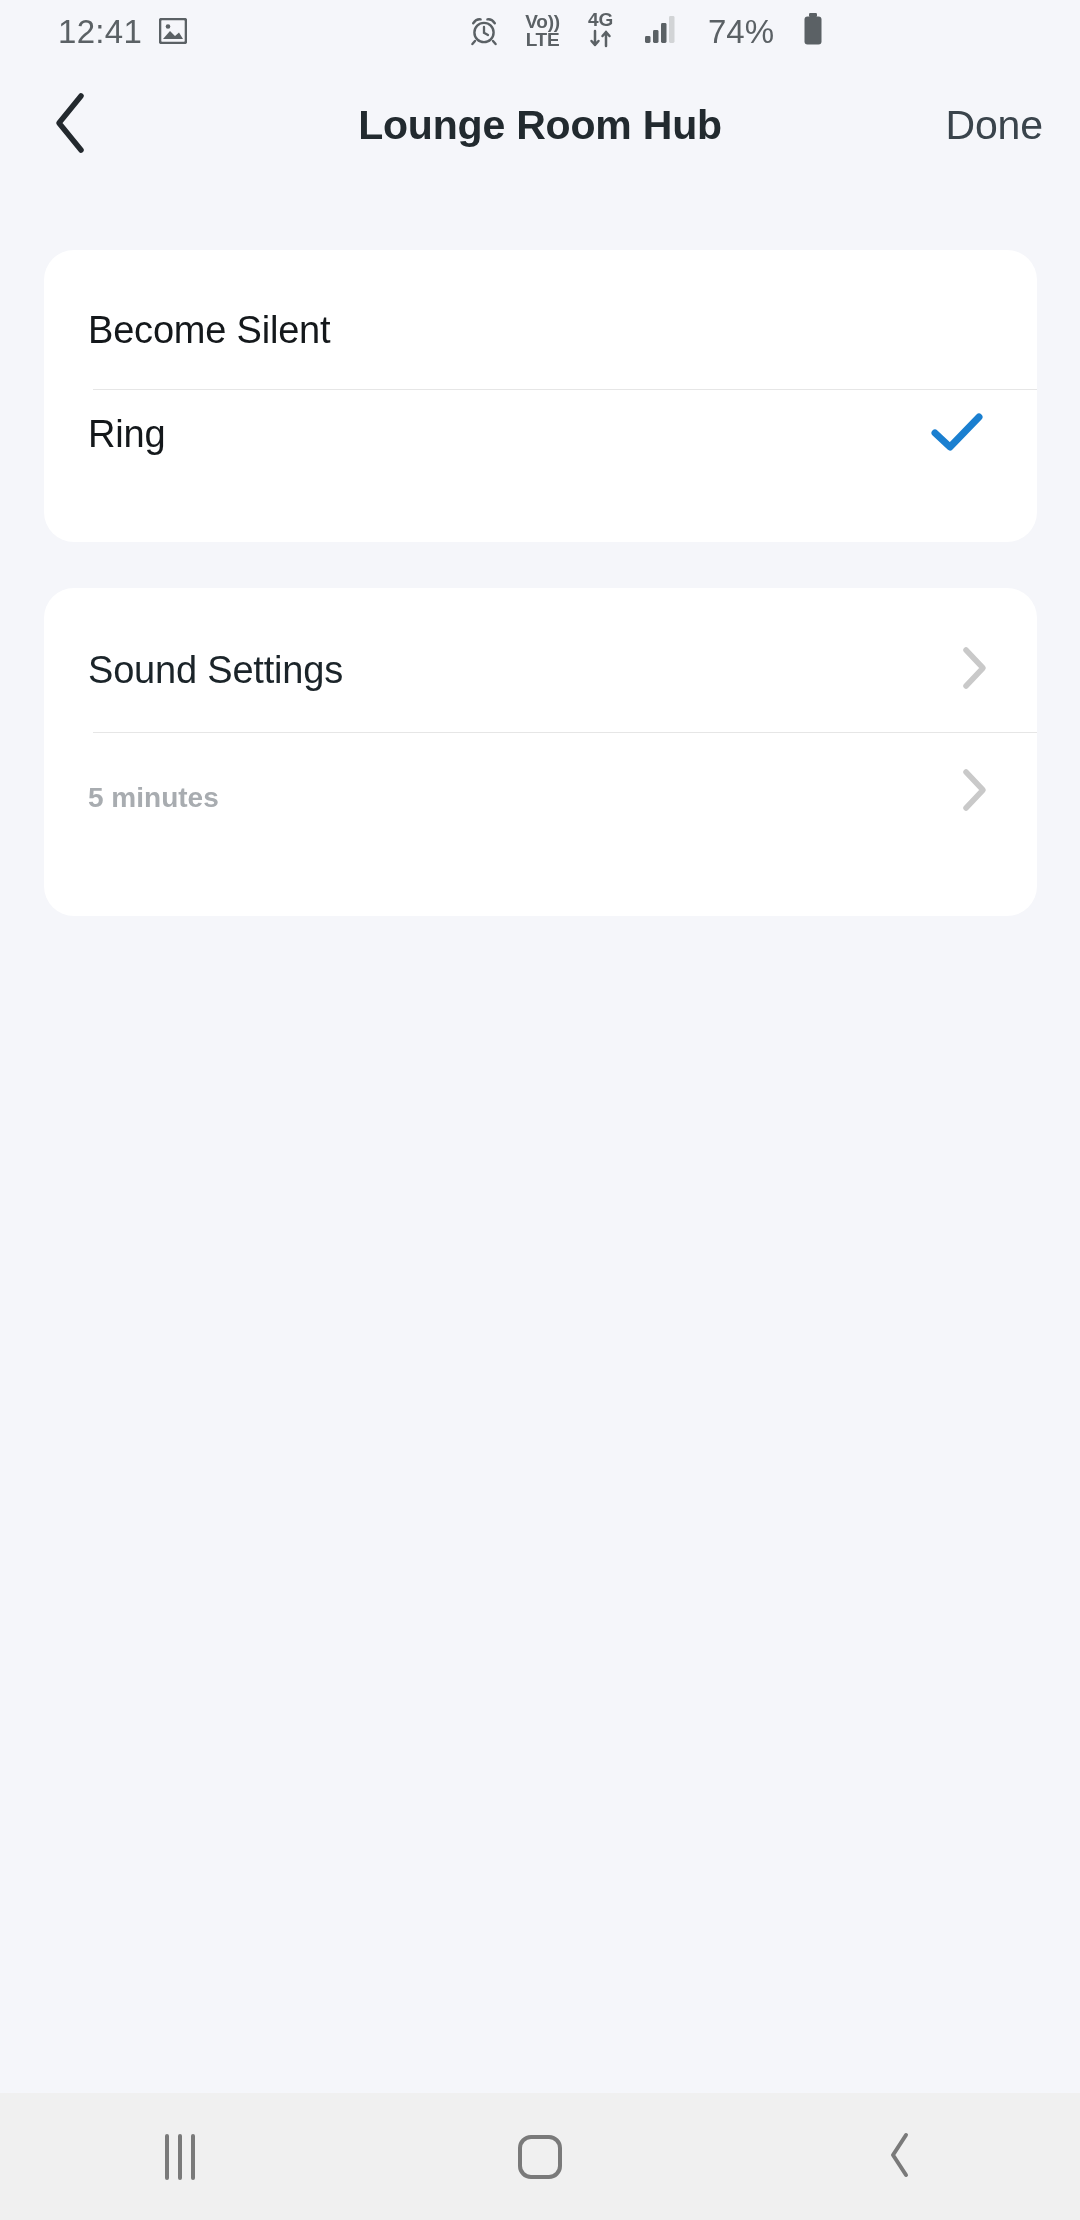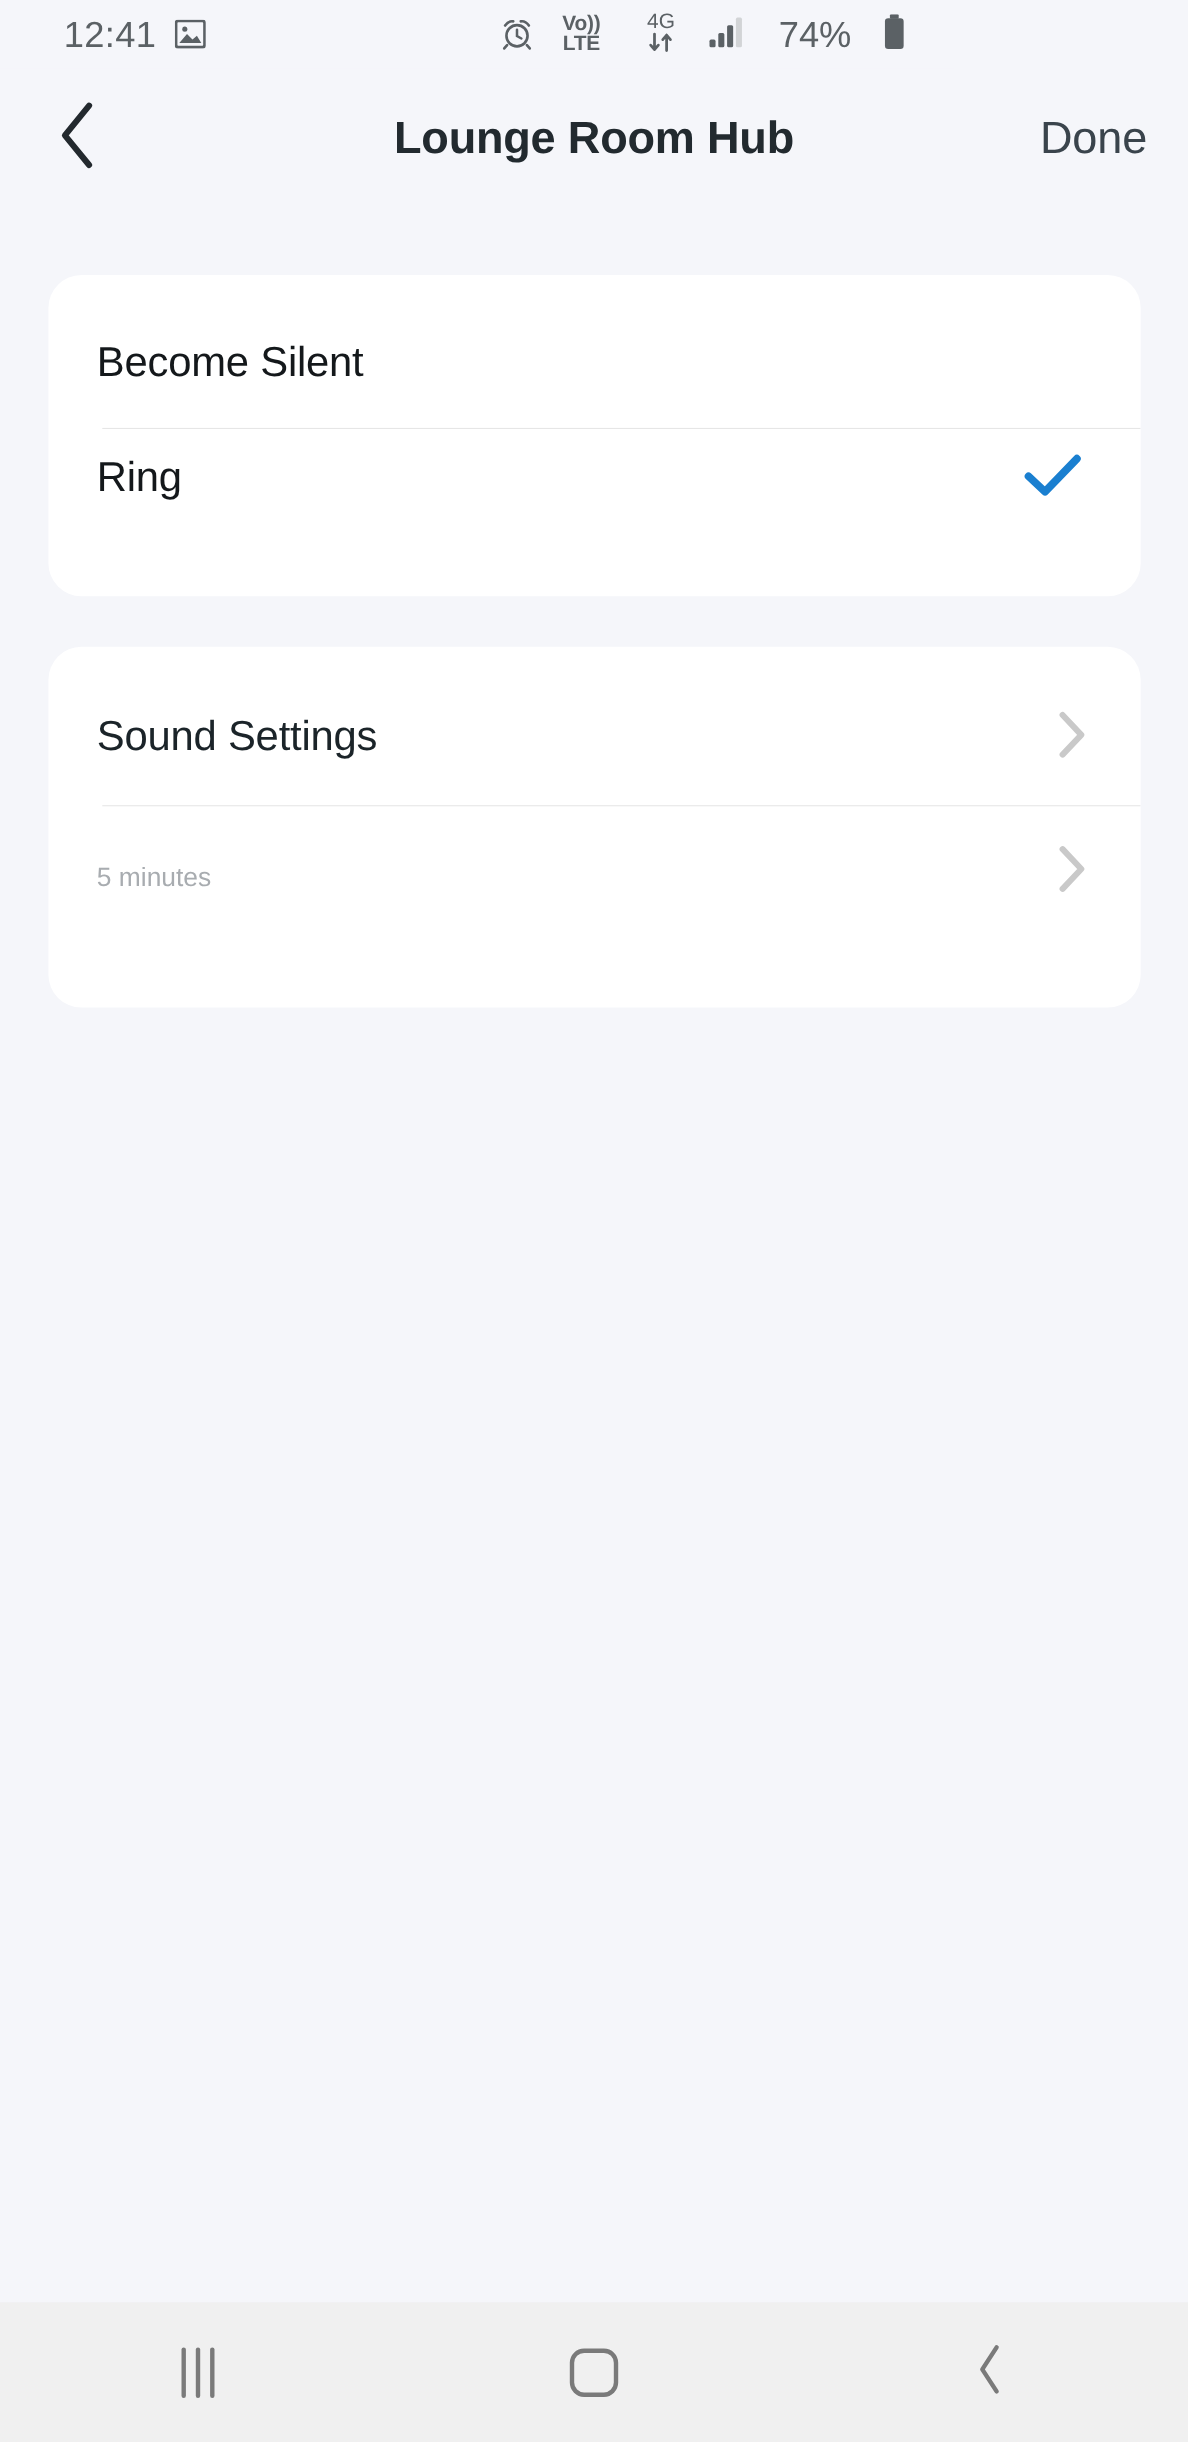--- a/index.html
+++ b/index.html
@@ -56,25 +56,24 @@
     flex-direction: column;
     align-items: center;
     line-height: 0.96;
     color: #5b6165;
     font-weight: bold;
   }
   .volte-stack span { font-size: 19px; letter-spacing: -0.2px; }
   .net-stack {
     display: flex;
     flex-direction: column;
-    align-items: center;
     line-height: 0.96;
     color: #5b6165;
-    font-weight: normal;
-    margin-left: 16px;
+    font-weight: bold;
+    margin-left: 2px;
   }
   .net-stack .g4 { font-size: 19px; }
   .arrows { display: block; }
   .sig-bars { display: block; margin-left: 4px;}
   .battery-pct {
     font-size: 33px;
     color: #5b6165;
     margin-left: 4px;
     line-height: 1;
   }
@@ -146,24 +145,25 @@
     justify-content: center;
   }
   .row-title {
     font-size: 38px;
     color: #14181b;
     letter-spacing: -0.2px;
     line-height: 1.18;
   }
   .row-title.navy { color: #1b2429; }
   .row-sub {
-    font-size: 24px;
+    font-size: 28px;
     color: #a8acb0;
     margin-top: 12px;
     line-height: 1.15;
+    font-weight: bold;
   }
   .divider {
     position: absolute;
     left: 49px;
     right: 0;
     height: 1px;
     background: #e6e6e6;
   }
 
   

